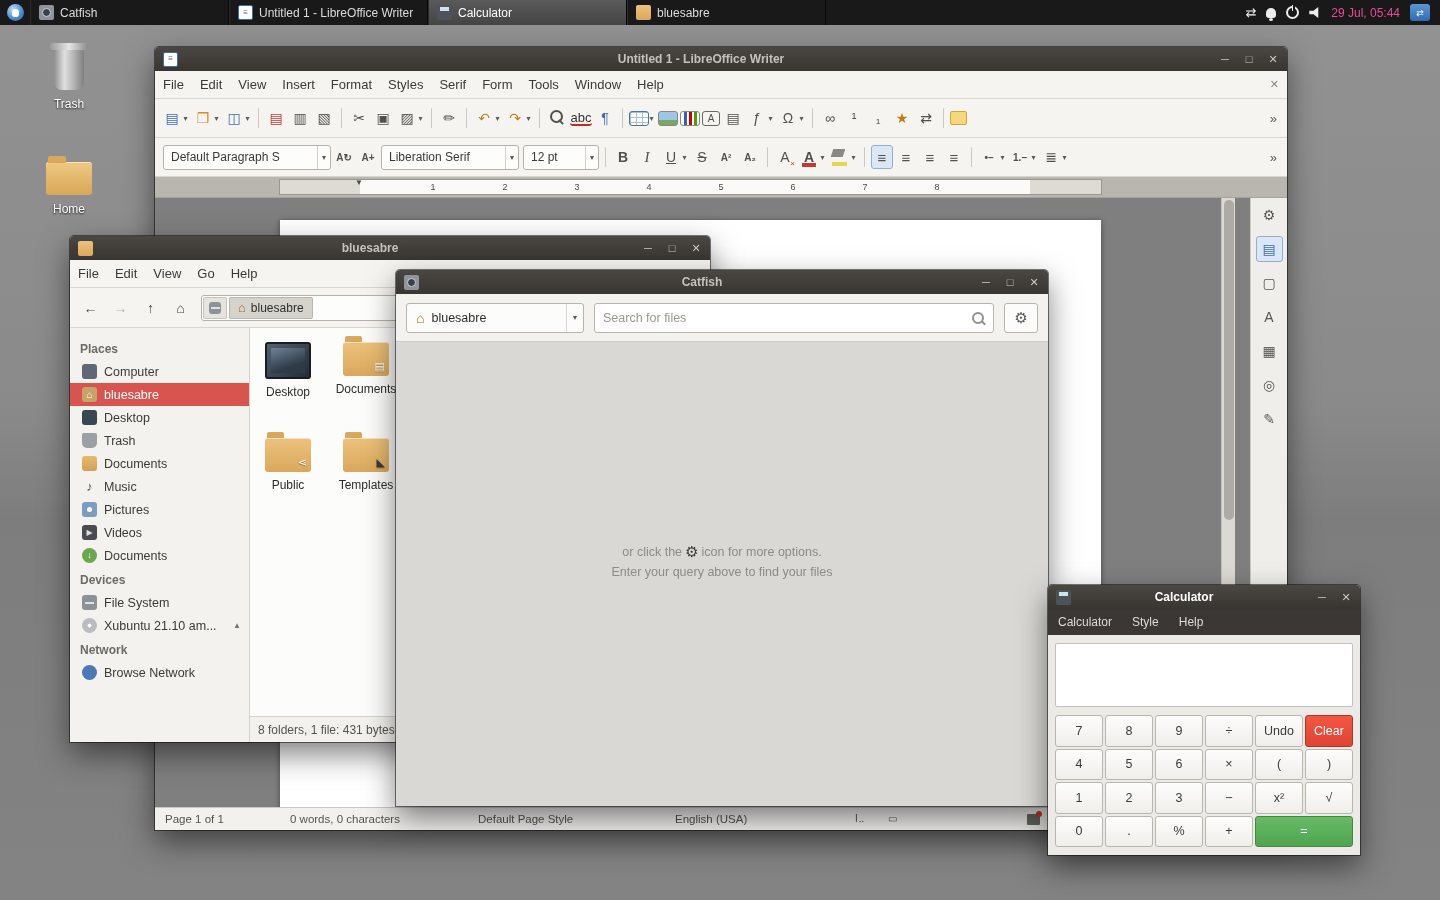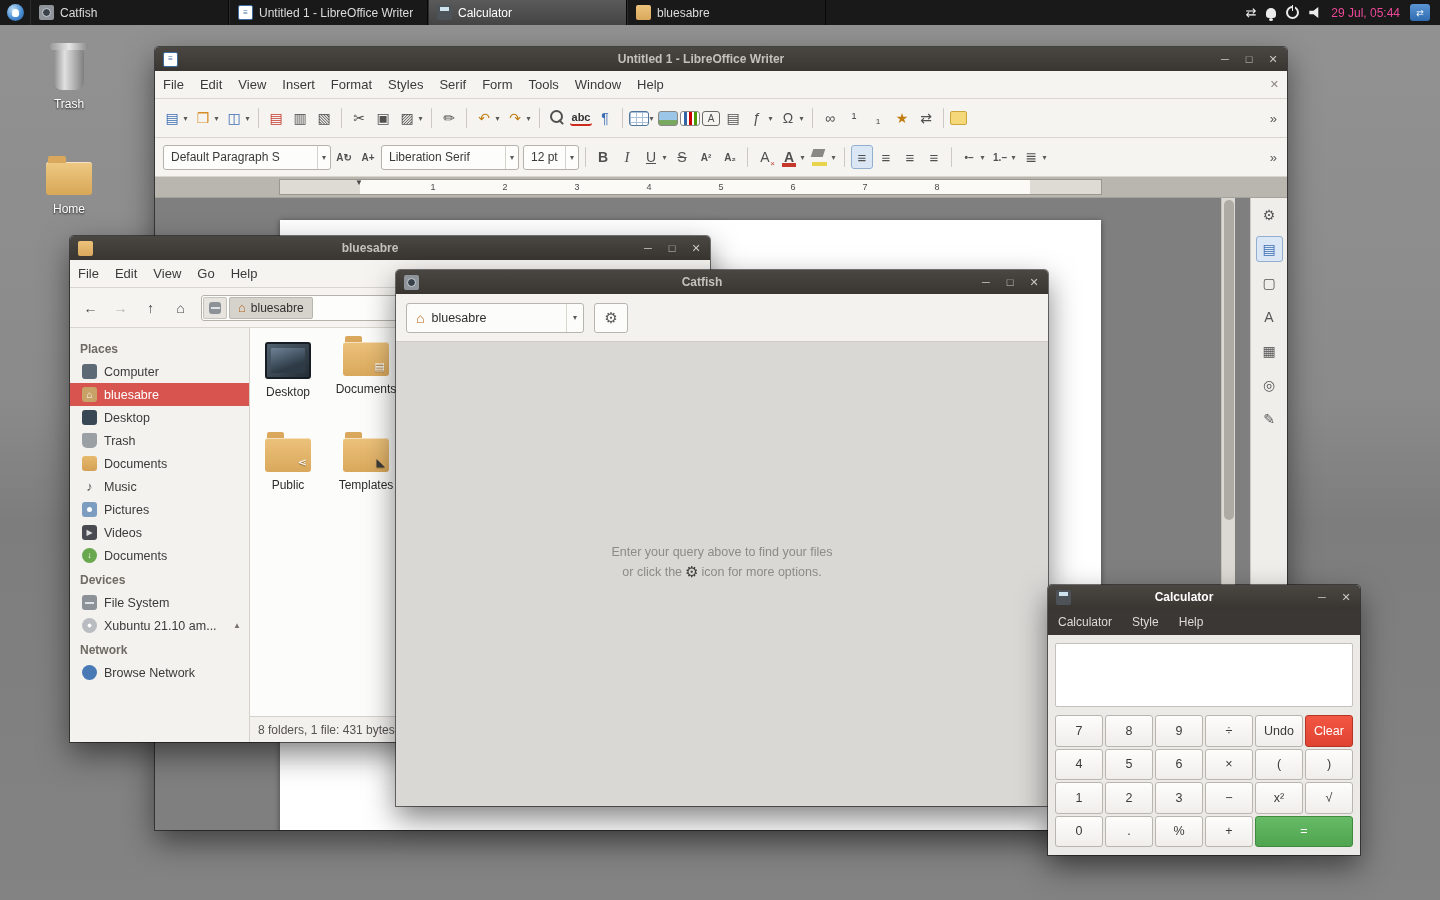--- a/index.html
+++ b/index.html
@@ -49,21 +49,21 @@
 #writer{left:155px;top:47px;width:1132px;height:783px;z-index:2}
 #writer .mbar{height:28px}
 .mclose{position:absolute;right:8px;font-size:11px;color:#8a8780}
 .tb{height:39px;flex:none;display:flex;align-items:center;padding:0 6px;background:#f5f4f1;border-bottom:1px solid #d9d6d0}
 .tbrow{display:flex;align-items:center;gap:2px}
 .it{min-width:22px;height:24px;display:flex;align-items:center;justify-content:center;font-size:14px;color:#50504e;border-radius:3px}
 .caret{min-width:9px;font-size:8px;color:#5a5a58;margin-left:-4px}
 .sep{min-width:1px;width:1px;height:20px;background:#ccc9c3;margin:0 4px}
 .blue{color:#3c6eb4}.red{color:#c4392c}.orange{color:#d78c28}.dark{color:#50504e}.amber{color:#c17d11}
 .mag{position:relative}.mag::before{content:'';width:9px;height:9px;border:2px solid #50504e;border-radius:50%;position:absolute;left:4px;top:4px}.mag::after{content:'';width:6px;height:2px;background:#50504e;position:absolute;left:12px;top:15px;transform:rotate(45deg)}
-.spell{font-size:11px;font-weight:bold;color:#333;border-bottom:2px solid #cc2b1d;height:16px;min-height:0;align-self:center}
+.spell{font-size:13px;font-weight:normal;color:#333;border-bottom:2px solid #cc2b1d;height:16px;min-height:0;align-self:center}
 .tablegrid{width:20px;height:15px;min-width:0;border:1px solid #51749b;background-color:#fff;background-image:linear-gradient(#a8c0d8 1px,transparent 1px),linear-gradient(90deg,#a8c0d8 1px,transparent 1px);background-size:6px 5px}
 .imageic{width:20px;height:15px;min-width:0;border:1px solid #8a8884;background:linear-gradient(180deg,#9cc6e8 58%,#79a861 58%)}
 .chartic{width:20px;height:15px;min-width:0;border:1px solid #8a8884;background:#fff;background-image:linear-gradient(90deg,transparent 3px,#3465a4 3px 6px,transparent 6px 8px,#cc0000 8px 11px,transparent 11px 13px,#4e9a06 13px 16px,transparent 16px)}
 .abox{width:18px;height:15px;min-width:0;border:1px solid #6a6864;font-size:10px;color:#50504e}
 .noteic{width:17px;height:14px;min-width:0;background:#f5d87a;border:1px solid #c9a73c;border-radius:2px}
 .overflow{margin-left:auto;font-size:13px;color:#5a5a58;padding:0 4px}
 .combo{height:25px;background:#fdfdfc;border:1px solid #b6b2ab;border-radius:3px;display:flex;align-items:center;font-size:12px;color:#3a3a38;padding:0 4px 0 7px;gap:6px;margin:0 2px}
 .combo .cw{overflow:hidden;white-space:nowrap;flex:1}
 .combo .cv{font-size:8px;color:#5a5a58;border-left:1px solid #d5d2cc;padding-left:4px;align-self:stretch;display:flex;align-items:center}
 .tiny{font-size:10px;font-weight:bold}
@@ -254,21 +254,21 @@
       <span class="cv">▾</span>
     </span>
     <span class="tbrow">
       <span class="it tiny">A↻</span>
         <span class="it tiny">A+</span>
     </span>
     <span class="combo" style="width:138px">
       <span class="cw">Liberation Serif</span>
       <span class="cv">▾</span>
     </span>
-    <span class="combo" style="width:56px">
+    <span class="combo" style="width:76px">
       <span class="cw">12 pt</span>
       <span class="cv">▾</span>
     </span>
     <span class="tbrow">
       <span class="it sep"></span>
         <span class="it boldb">B</span>
         <span class="it italicb">I</span>
         <span class="it underb">U</span>
         <span class="it caret">▾</span>
         <span class="it strikeb">S</span>
@@ -319,20 +319,29 @@
     <div class="sbarstrip">
       <span class="stab">⚙</span>
         <span class="stab active">▤</span>
         <span class="stab">▢</span>
         <span class="stab">A</span>
         <span class="stab">▦</span>
         <span class="stab">◎</span>
         <span class="stab">✎</span>
     </div>
   </div>
+  <div class="statusbar">
+    <span class="sf" style="left:10px">Page 1 of 1</span>
+    <span class="sf" style="left:135px">0 words, 0 characters</span>
+    <span class="sf" style="left:323px">Default Page Style</span>
+    <span class="sf" style="left:520px">English (USA)</span>
+    <span class="sf selic" style="left:700px">I‥</span>
+    <span class="sf" style="left:733px;font-size:10px">▭</span>
+    <span class="bookic" style="left:872px"></span>
+  </div>
 </div>
 
 <div class="win" id="fm">
   <div class="tbar">
     <span class="ti ti-folder"></span>
     <span class="title">bluesabre</span>
     <span class="wbtns">
       <span class="wb">─</span>
       <span class="wb">□</span>
       <span class="wb">✕</span>
@@ -456,30 +465,34 @@
       <span class="wb">□</span>
       <span class="wb">✕</span>
     </span>
   </div>
   <div class="cftoolbar">
     <span class="locbtn">
       <span class="home-g">⌂</span>
       <span>bluesabre</span>
       <span class="lv">▾</span>
     </span>
+    <span class="searchbox">
+      <input type="text" placeholder="Search for files" style="">
+      <span class="sglass"></span>
+    </span>
     <span class="gearbtn">
         <span>⚙</span>
       </span>
   </div>
   <div class="cfmain">
     <div class="cfempty">
-      <div class="l">Enter your query above to find your files</div>
       <div class="l">
         <span>or click the</span><span class="gear-inline">⚙</span><span>icon for more options.</span>
       </div>
+      <div class="l">Enter your query above to find your files</div>
     </div>
   </div>
 </div>
 
 <div class="win" id="calc">
   <div class="tbar">
     <span class="ti ti-calc"></span>
     <span class="title bright">Calculator</span>
     <span class="wbtns">
       <span class="wb">─</span>

